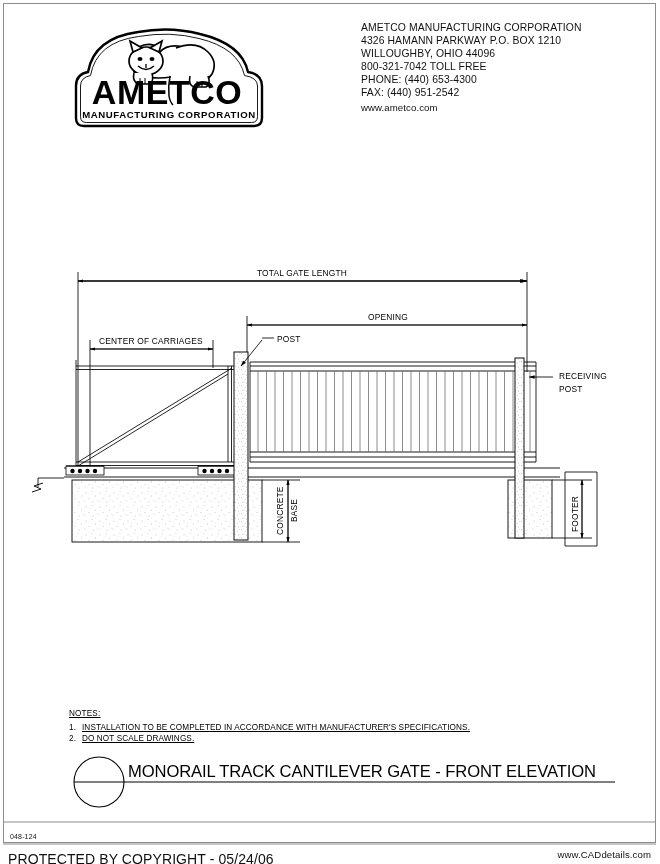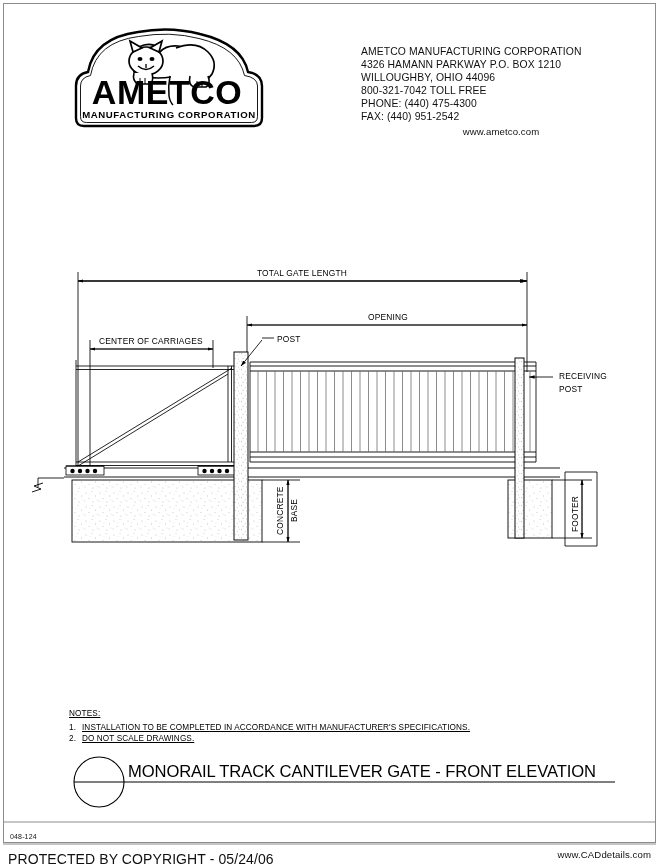--- a/index.html
+++ b/index.html
@@ -37,30 +37,30 @@
     top: 26px;
     width: 196px;
     height: 104px;
   }
   .logo-svg { display:block; width:196px; height:104px; }
 
   
   .addr {
     position: absolute;
     left: 361px;
-    top: 45px;
+    top: 21px;
     width: 280px;
     font-size: 10.4px;
     line-height: 13.1px;
     letter-spacing: 0.1px;
     color: #111;
     white-space: nowrap;
   }
   .addr div { font-size: 10.4px; }
-  .addr div.web { font-size: 9.6px; padding-top: 1px; text-align: center; }
+  .addr div.web { font-size: 9.6px; padding-top: 1px; }
 
   
   .drawing {
     position: absolute;
     left: 0; top: 0;
     width: 660px;
     height: 864px;
     border-radius: 21px;
   }
   .draw-svg { display:block; width:660px; height:864px; }
@@ -169,21 +169,21 @@
 
       <text x="97" y="92" text-anchor="middle" font-family="Liberation Sans, sans-serif" font-size="9.6" font-weight="bold" letter-spacing="0.6" fill="#000">MANUFACTURING  CORPORATION</text>
     </svg>
   </div>
 
   <div class="addr">
     <div>AMETCO MANUFACTURING CORPORATION</div>
     <div>4326 HAMANN PARKWAY P.O. BOX 1210</div>
     <div>WILLOUGHBY, OHIO 44096</div>
     <div>800-321-7042 TOLL FREE</div>
-    <div>PHONE: (440) 475-4300</div>
+    <div>PHONE: (440) 653-4300</div>
     <div>FAX: (440) 951-2542</div>
     <div class="web">www.ametco.com</div>
   </div>
 
   <div class="drawing">
     <svg class="draw-svg" viewBox="0 0 660 864" xmlns="http://www.w3.org/2000/svg">
       <defs>
 
         <pattern id="concrete" width="14" height="14" patternUnits="userSpaceOnUse">
           <rect width="14" height="14" fill="#ffffff"></rect>

